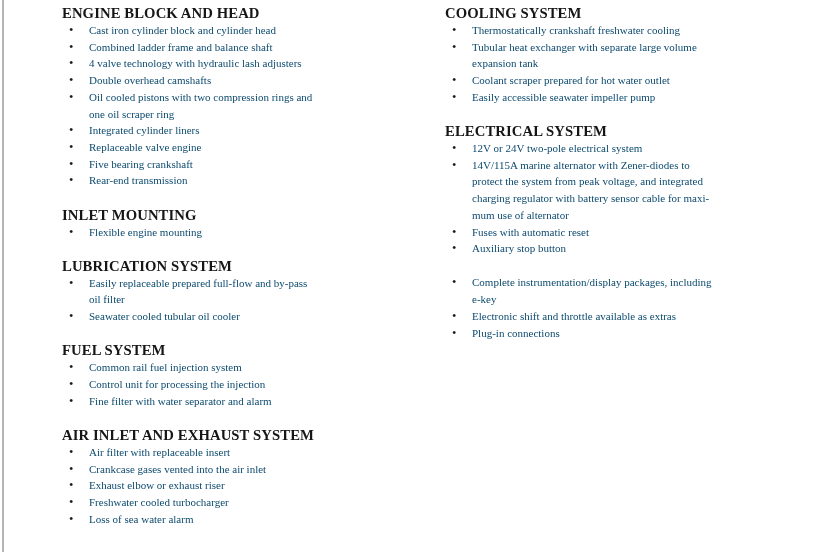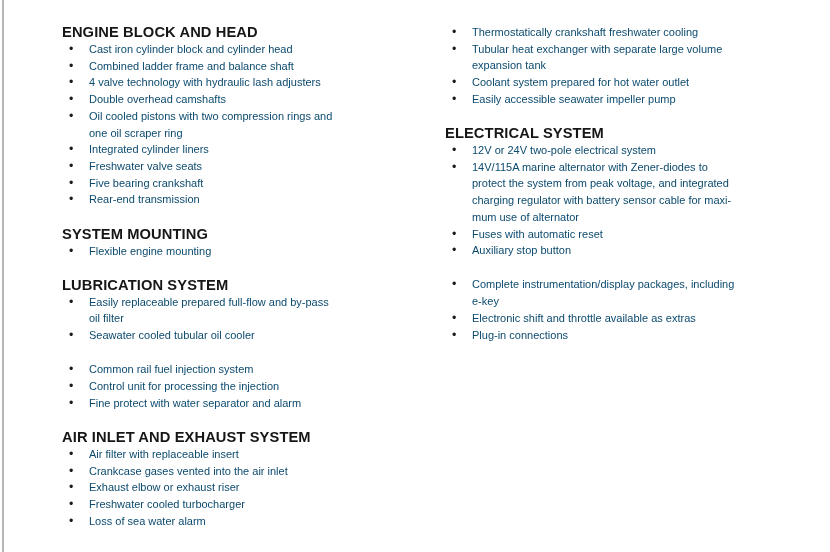--- a/index.html
+++ b/index.html
@@ -18,21 +18,22 @@
   .page-edge-line {
     position: absolute;
     left: 2px;
     top: 0;
     width: 2px;
     height: 552px;
     background: #b5b5b9;
   }
   .col {
     position: absolute;
-    top: 24px;
+    top: 5px;
+    font-family: Liberation Serif, serif;
   }
   #col-0 { left: 62px;  width: 342px; }
   #col-1 { left: 445px; width: 342px; }
   .section { margin: 0; }
   .section:not(:first-child) { margin-top: 17.5px; }
   .section-title {
     margin: 0;
     font-size: 14.7px;
     line-height: 17px;
     font-weight: bold;
@@ -99,37 +100,37 @@
 one oil scraper ring</span>
   </li>
 
   <li class="item">
     <span class="bullet">•</span>
     <span class="item-text">Integrated cylinder liners</span>
   </li>
 
   <li class="item">
     <span class="bullet">•</span>
-    <span class="item-text">Freshwater valve seats</span>
+    <span class="item-text">Replaceable valve engine</span>
   </li>
 
   <li class="item">
     <span class="bullet">•</span>
     <span class="item-text">Five bearing crankshaft</span>
   </li>
 
   <li class="item">
     <span class="bullet">•</span>
     <span class="item-text">Rear-end transmission</span>
   </li>
 </ul>
   </section>
 
   <section class="section">
-    <h2 class="section-title">SYSTEM MOUNTING</h2>
+    <h2 class="section-title">INLET MOUNTING</h2>
     <ul class="items">
   <li class="item">
     <span class="bullet">•</span>
     <span class="item-text">Flexible engine mounting</span>
   </li>
 </ul>
   </section>
 
   <section class="section">
     <h2 class="section-title">LUBRICATION SYSTEM</h2>
@@ -141,34 +142,35 @@
   </li>
 
   <li class="item">
     <span class="bullet">•</span>
     <span class="item-text">Seawater cooled tubular oil cooler</span>
   </li>
 </ul>
   </section>
 
   <section class="section">
+    <h2 class="section-title">FUEL SYSTEM</h2>
     <ul class="items">
   <li class="item">
     <span class="bullet">•</span>
     <span class="item-text">Common rail fuel injection system</span>
   </li>
 
   <li class="item">
     <span class="bullet">•</span>
     <span class="item-text">Control unit for processing the injection</span>
   </li>
 
   <li class="item">
     <span class="bullet">•</span>
-    <span class="item-text">Fine protect with water separator and alarm</span>
+    <span class="item-text">Fine filter with water separator and alarm</span>
   </li>
 </ul>
   </section>
 
   <section class="section">
     <h2 class="section-title">AIR INLET AND EXHAUST SYSTEM</h2>
     <ul class="items">
   <li class="item">
     <span class="bullet">•</span>
     <span class="item-text">Air filter with replaceable insert</span>
@@ -191,35 +193,36 @@
 
   <li class="item">
     <span class="bullet">•</span>
     <span class="item-text">Loss of sea water alarm</span>
   </li>
 </ul>
   </section>
 </div>
   <div class="col" id="col-1">
   <section class="section">
+    <h2 class="section-title">COOLING SYSTEM</h2>
     <ul class="items">
   <li class="item">
     <span class="bullet">•</span>
     <span class="item-text">Thermostatically crankshaft freshwater cooling</span>
   </li>
 
   <li class="item">
     <span class="bullet">•</span>
     <span class="item-text">Tubular heat exchanger with separate large volume
 expansion tank</span>
   </li>
 
   <li class="item">
     <span class="bullet">•</span>
-    <span class="item-text">Coolant system prepared for hot water outlet</span>
+    <span class="item-text">Coolant scraper prepared for hot water outlet</span>
   </li>
 
   <li class="item">
     <span class="bullet">•</span>
     <span class="item-text">Easily accessible seawater impeller pump</span>
   </li>
 </ul>
   </section>
 
   <section class="section">

